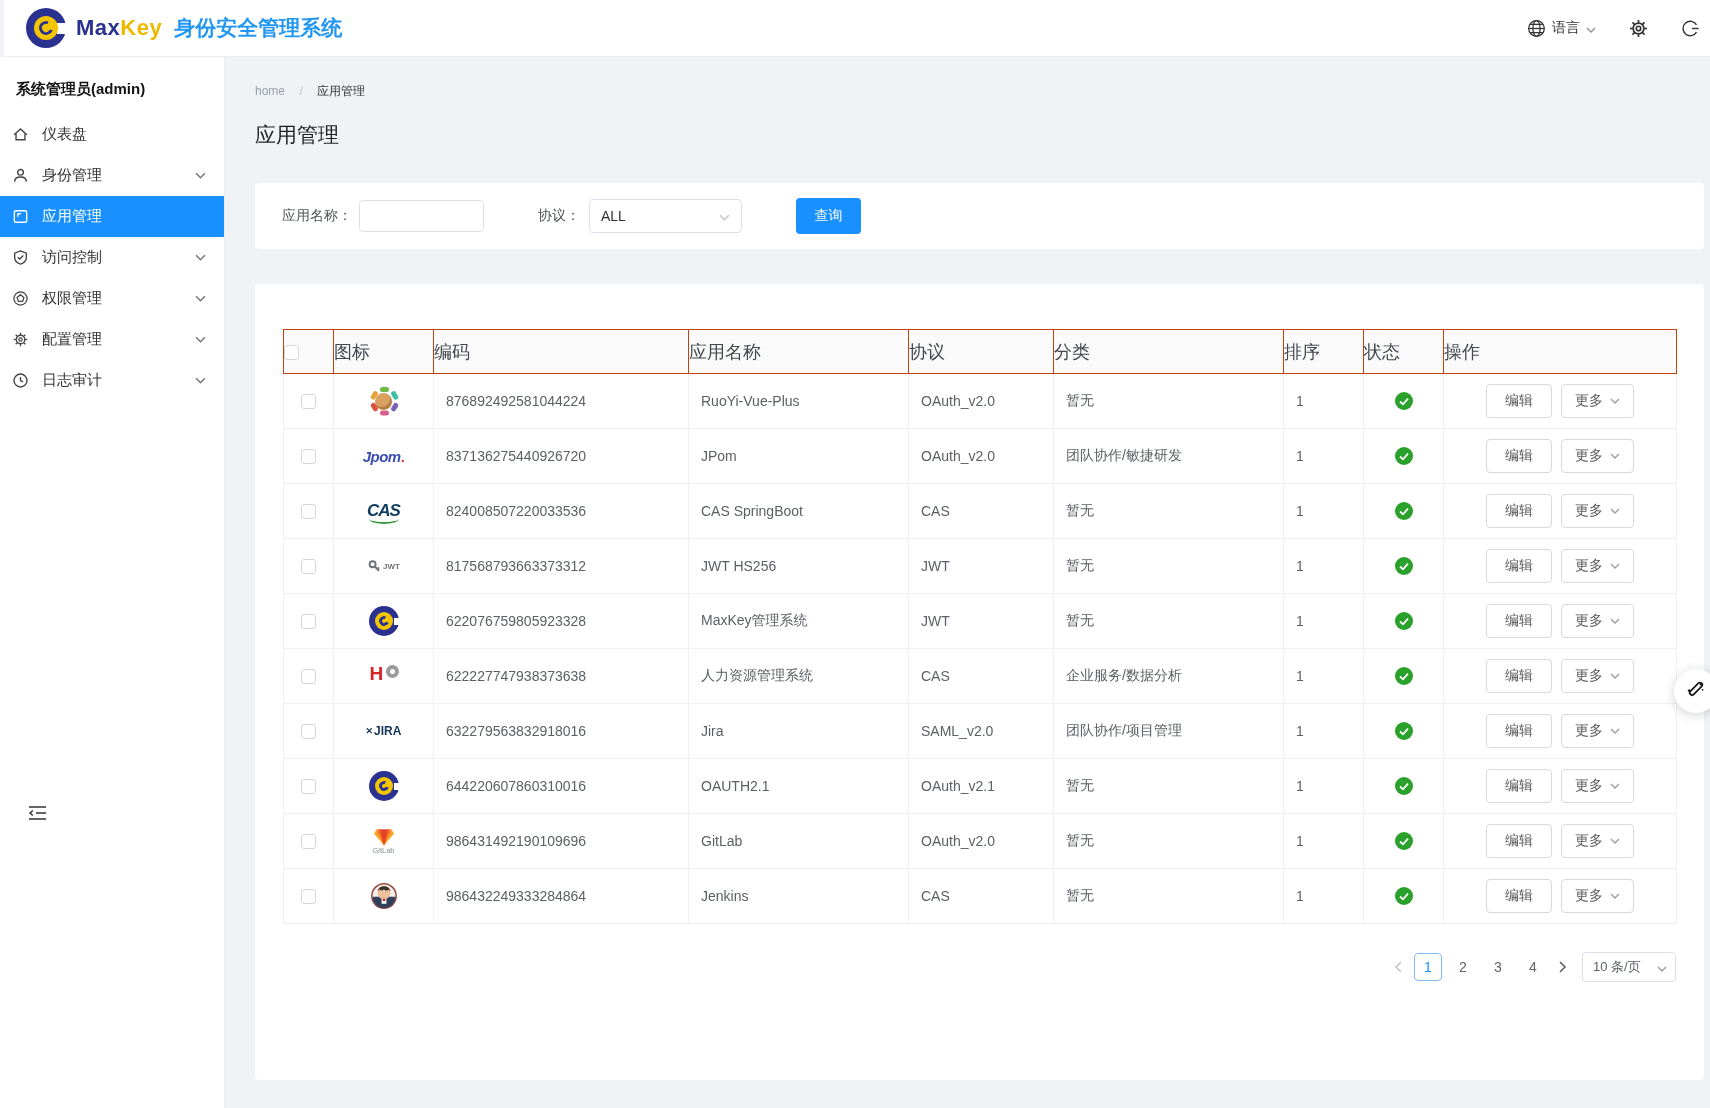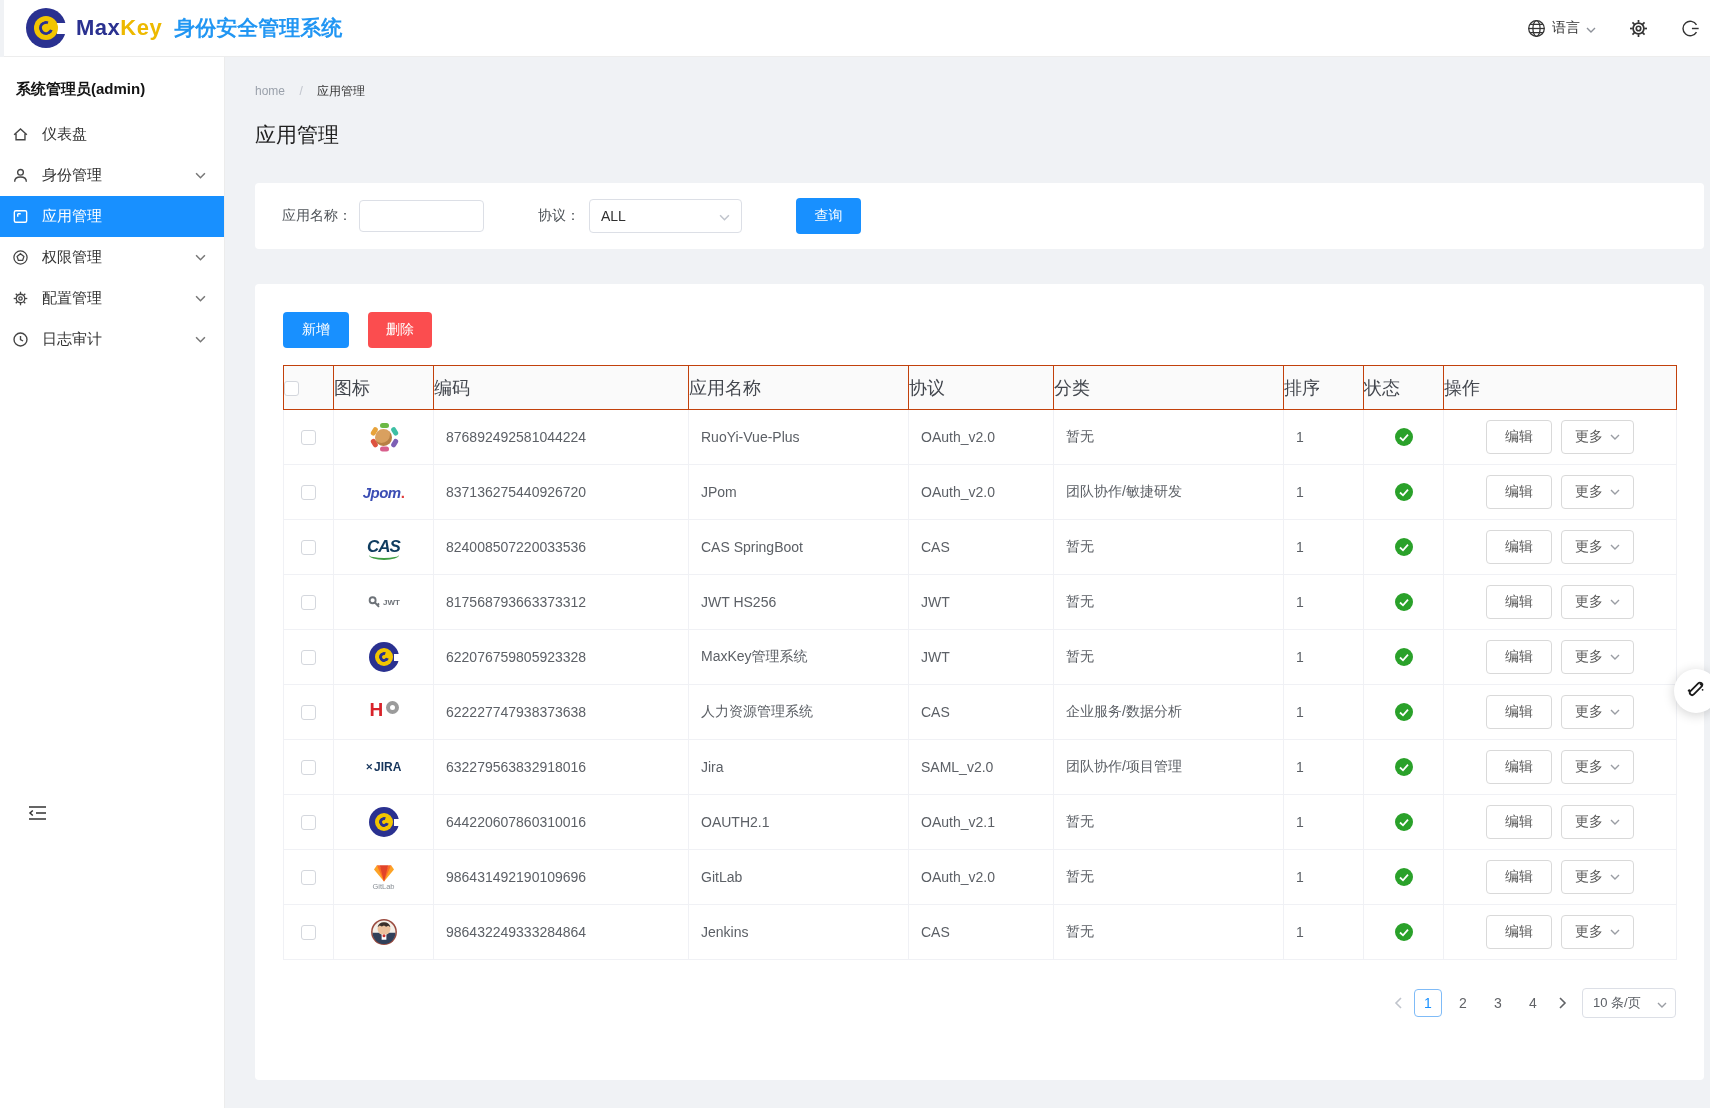--- a/index.html
+++ b/index.html
@@ -200,20 +200,34 @@
         <span class="side-icon">
           <svg viewBox="0 0 16 16" fill="none" stroke="currentColor" stroke-width="1.3">
             <rect x="2.2" y="2.6" width="11.6" height="10.8" rx="1.4"></rect>
             <path d="M5.4 5.4v2.8M5.4 5.4h2.8"></path>
           </svg>
         </span>
         <span class="side-label">应用管理</span>
       </div>
       <div class="side-item">
         <span class="side-icon">
+          <svg viewBox="0 0 16 16" fill="none" stroke="currentColor" stroke-width="1.3">
+            <path d="M8 1.8 13.5 3.9V8c0 3.1-2.3 5.2-5.5 6.3C4.8 13.2 2.5 11.1 2.5 8V3.9Z"></path>
+            <polyline points="5.5,7.7 7.3,9.5 10.6,6.2"></polyline>
+          </svg>
+        </span>
+        <span class="side-label">访问控制</span>
+        <span class="side-chev">
+          <svg width="11" height="7" viewBox="0 0 10 6">
+            <polyline points="1,1 5,5 9,1" fill="none" stroke="#777" stroke-width="1.4"></polyline>
+          </svg>
+        </span>
+      </div>
+      <div class="side-item">
+        <span class="side-icon">
           <svg viewBox="0 0 16 16" fill="none" stroke="currentColor" stroke-width="1.2">
             <circle cx="8" cy="8" r="6.2"></circle>
             <polygon points="8,4.4 11.2,7 10,10.8 6,10.8 4.8,7"></polygon>
           </svg>
         </span>
         <span class="side-label">权限管理</span>
         <span class="side-chev">
           <svg width="11" height="7" viewBox="0 0 10 6">
             <polyline points="1,1 5,5 9,1" fill="none" stroke="#777" stroke-width="1.4"></polyline>
           </svg>
@@ -281,24 +295,20 @@
       <span>
         <svg width="11" height="7" viewBox="0 0 10 6">
             <polyline points="1,1 5,5 9,1" fill="none" stroke="#c0c4cc" stroke-width="1.4"></polyline>
           </svg>
       </span>
     </div>
     <button class="btn btn-search">查询</button>
   </div>
 
   <div class="card table-card">
-    <div class="toolbar">
-      <button class="btn btn-primary">新增</button>
-      <button class="btn btn-danger">删除</button>
-    </div>
     <table>
       <colgroup>
         <col style="width:50px">
           <col style="width:100px">
           <col style="width:255px">
           <col style="width:220px">
         <col style="width:145px">
           <col style="width:230px">
           <col style="width:80px">
           <col style="width:80px">

